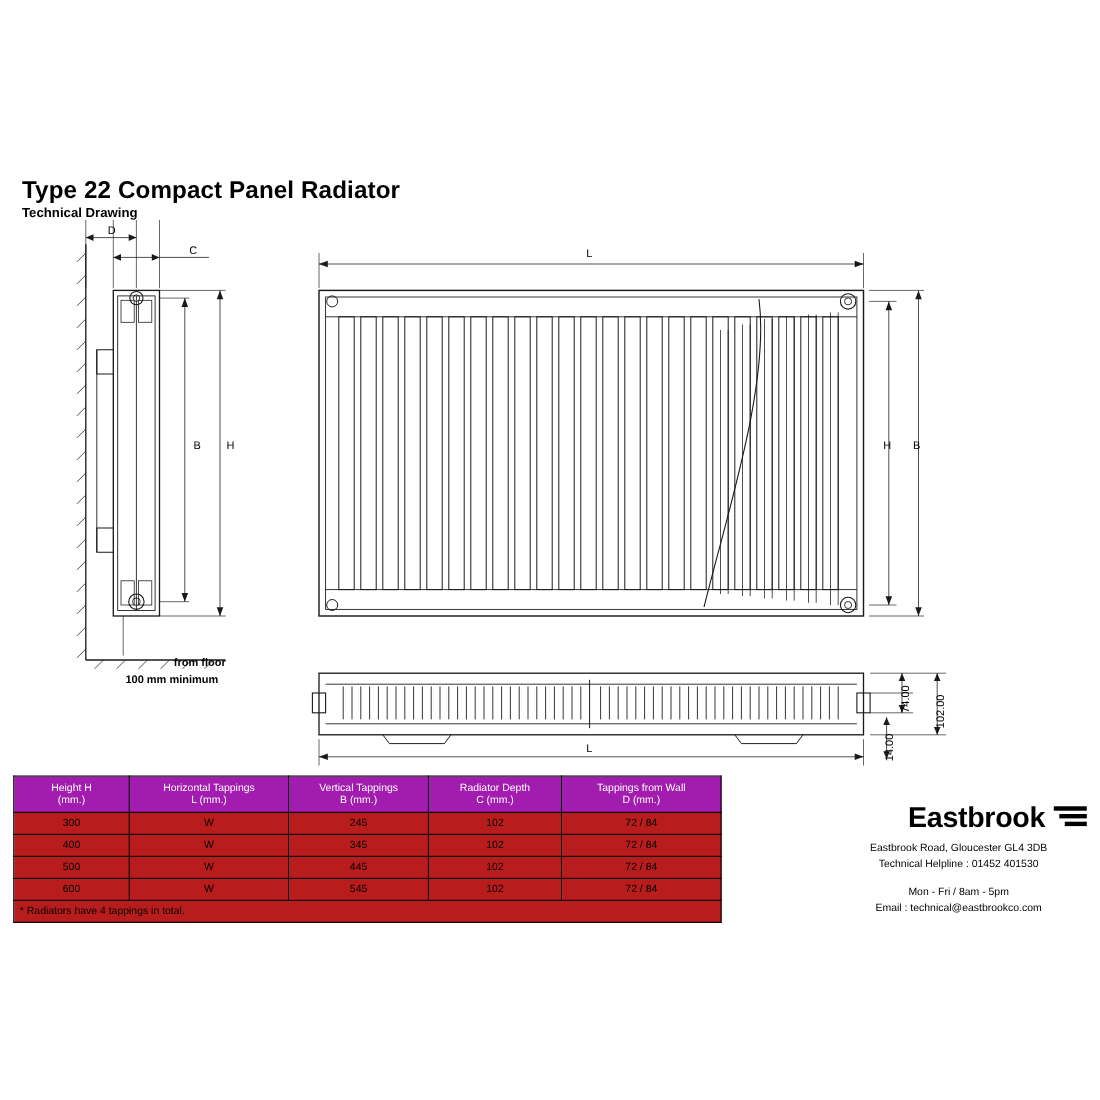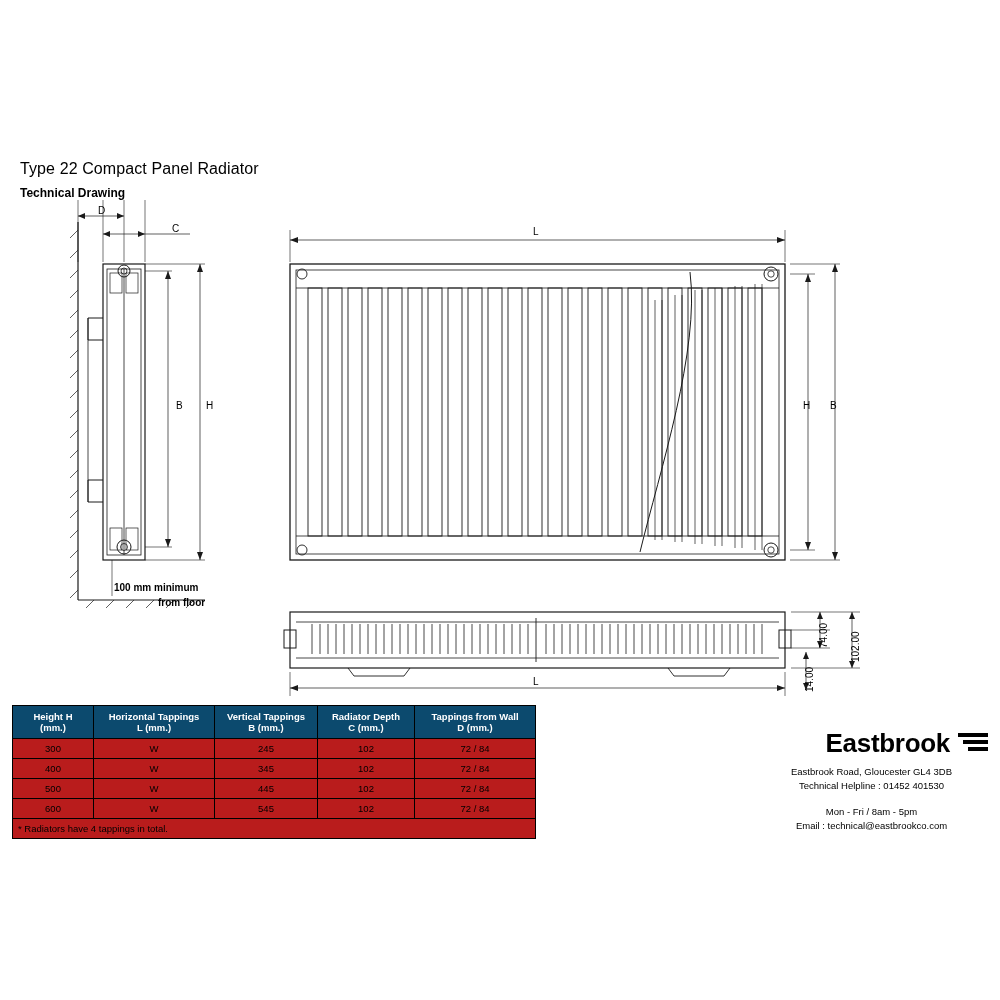--- a/index.html
+++ b/index.html
@@ -1,29 +1,29 @@
 <!DOCTYPE html>
 <html><head>
 <meta charset="utf-8">
 <style>
   html,body{margin:0;padding:0;background:#ffffff;}
   body{width:1000px;height:1000px;font-family:"Liberation Sans",sans-serif;color:#000;position:relative;overflow:hidden;}
   #sheet{position:absolute;left:0;top:0;width:1000px;height:1000px;}
 
-  .ttl{position:absolute;left:20px;top:160px;font-size:16px;font-weight:normal;letter-spacing:.1px;}
+  .ttl{position:absolute;left:20px;top:160px;font-size:22px;font-weight:bold;letter-spacing:.1px;}
   .sub{position:absolute;left:20px;top:186px;font-size:12px;font-weight:bold;}
 
   .lbl{position:absolute;font-size:10px;font-family:"Liberation Sans",sans-serif;}
   .lblb{font-weight:bold;}
   .rot{transform:rotate(-90deg);transform-origin:left top;white-space:nowrap;}
 
   
   .tbl{position:absolute;left:12px;top:705px;border-collapse:collapse;font-size:9.5px;}
   .tbl th,.tbl td{border:1px solid #000;text-align:center;padding:0;}
-  .tbl thead th{background:#0c4a6e;color:#fff;font-weight:bold;height:28px;line-height:11px;padding:2px 6px;}
+  .tbl thead th{background:#a21caf;color:#fff;font-weight:normal;height:28px;line-height:11px;padding:2px 18px;}
   .tbl tbody td{height:19px;background:#b91c1c;}
   .tbl .note{text-align:left;padding-left:5px;font-size:9.5px;height:19px;}
 
   
   .logobox{position:absolute;left:755px;top:728px;width:233px;height:108px;text-align:center;}
   .logorow{display:flex;align-items:center;justify-content:flex-end;gap:8px;}
   .logotext{font-size:26px;font-weight:bold;letter-spacing:-.3px;}
   .logomark{display:inline-block;width:30px;}
   .logomark i{display:block;height:4px;background:#000;margin-bottom:3px;}
   .logomark i.b2{width:83%;margin-left:17%;}
@@ -225,21 +225,21 @@
 <div class="lbl" style="left:98px;top:205px;">D</div>
 <div class="lbl" style="left:172px;top:223px;">C</div>
 <div class="lbl" style="left:176px;top:400px;">B</div>
 <div class="lbl" style="left:206px;top:400px;">H</div>
 
 <div class="lbl" style="left:533px;top:226px;">L</div>
 <div class="lbl" style="left:803px;top:400px;">H</div>
 <div class="lbl" style="left:830px;top:400px;">B</div>
 <div class="lbl" style="left:533px;top:676px;">L</div>
 
-<div class="lbl lblb" style="left:114px;top:582px;">100 mm minimum</div>
+<div class="lbl lblb" style="left:114px;top:613px;">100 mm minimum</div>
 <div class="lbl lblb" style="left:130px;top:597px;padding-left:28px;">from floor</div>
 
 <div class="lbl rot" style="left:818px;top:648px;">74.00</div>
 <div class="lbl rot" style="left:850px;top:662px;">102.00</div>
 <div class="lbl rot" style="left:804px;top:692px;">14.00</div>
 
 <table class="tbl">
   <thead>
     <tr>
       <th style="width:68px">

